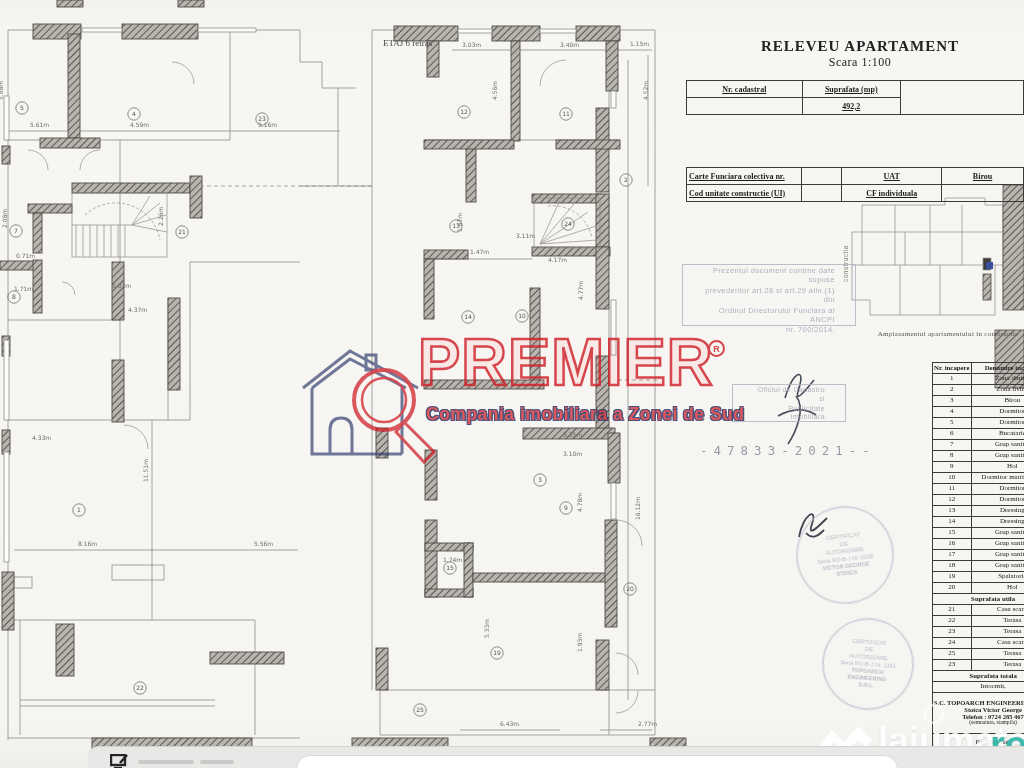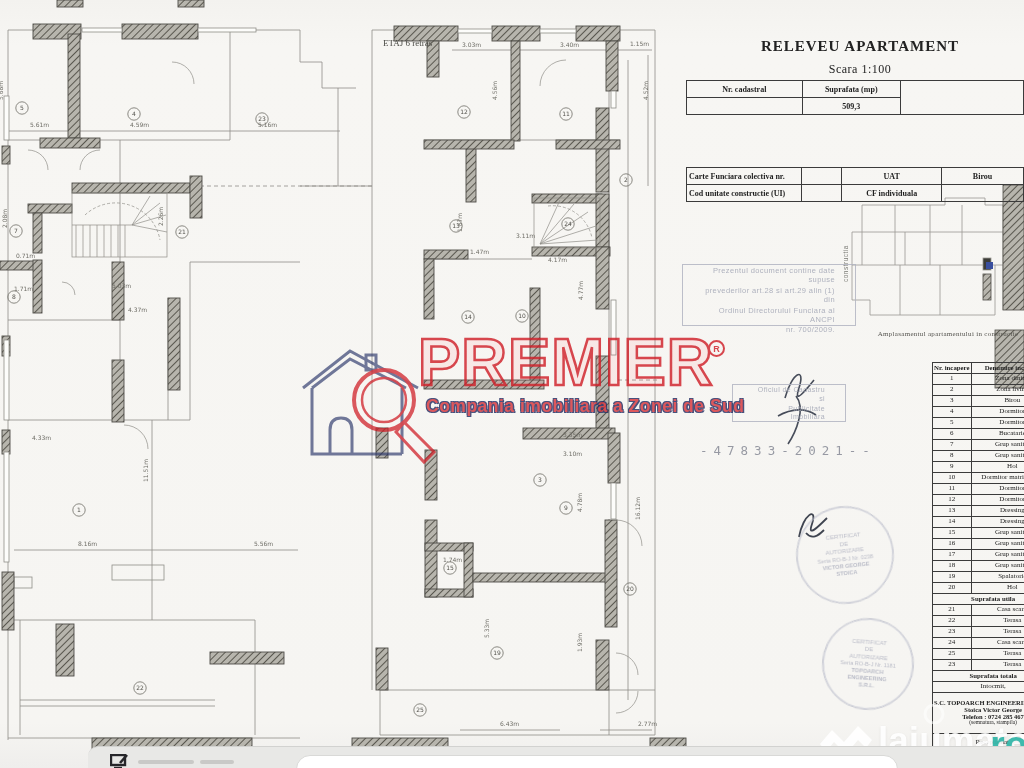--- a/index.html
+++ b/index.html
@@ -5,21 +5,21 @@
   html,body{margin:0;padding:0;background:#dedede;}
   #root{position:relative;width:1024px;height:768px;overflow:hidden;
         background:linear-gradient(180deg,#f3f2ef 0%,#f7f6f3 6%,#f6f5f2 94%,#efeeec 100%);
         font-family:"Liberation Serif",serif;}
   .abs{position:absolute;}
   
   .doc-title{font-weight:bold;font-size:15px;letter-spacing:1px;color:#222;}
   .doc-scale{font-size:12px;color:#222;letter-spacing:.5px;}
   table.cad{border-collapse:collapse;background:transparent;}
   table.cad td{border:1px solid #3b3b3b;font-size:8px;font-weight:bold;color:#1e1e1e;
-               text-align:center;padding:1px 2px;height:14px;white-space:nowrap;overflow:hidden;}
+               text-align:center;padding:1px 2px;height:14px;white-space:nowrap;overflow:hidden;text-decoration:underline;}
   
   table.rooms{border-collapse:collapse;}
   table.rooms td{border:1px solid #3b3b3b;font-size:7px;color:#1c1c1c;text-align:center;
                  padding:0 1px;height:10px;line-height:1.05;white-space:nowrap;overflow:hidden;}
   table.rooms td.hd{font-weight:bold;font-size:6.8px;}
   table.rooms td.sum{font-weight:bold;font-size:6.8px;}
   .ftr-line{white-space:nowrap;overflow:hidden;}
   
   .stamp-rect{border:1px solid #b2b5c2;color:#a2a6b5;font-family:"Liberation Sans",sans-serif;
               filter:blur(.5px);opacity:.85;}
@@ -288,33 +288,33 @@
     <path d="M785,398 C792,372 806,366 799,388 C793,406 806,390 814,380 M796,396 C806,408 796,432 788,444 M778,416 C792,408 806,408 816,415"></path>
   </g>
 
   <g stroke="#3f4450" stroke-width="1.8" fill="none">
     <path d="M799,537 C803,514 818,506 812,524 C807,538 818,527 827,518 M806,533 C812,540 818,536 824,530"></path>
   </g>
 </svg>
 
 <div class="abs" style="left:700px;top:38px;width:320px;text-align:center;">
   <div class="doc-title">RELEVEU APARTAMENT</div>
-  <div class="doc-scale" style="margin-top:7px;">Scara 1:100</div>
+  <div class="doc-scale" style="">Scara 1:100</div>
 </div>
 
 <table class="cad abs" style="left:686px;top:80px;">
   <tbody>
         <tr>
     <td style="width:168px;">Nr. cadastral</td>
     <td style="width:128px;">Suprafata (mp)</td>
     <td style="width:220px;" rowspan="2"></td>
   </tr>
   <tr>
     <td></td>
-    <td>509,3</td>
+    <td>492,2</td>
   </tr>
 </tbody>
     </table>
 
 <table class="cad abs" style="left:686px;top:124px;margin-top:43px;">
   <tbody>
         <tr>
     <td style="width:120px;text-align:left;">Carte Funciara colectiva nr.</td>
     <td style="width:62px;"></td>
     <td style="width:128px;">UAT</td>
@@ -329,21 +329,21 @@
 </tbody>
     </table>
 
 <div class="abs vlabel" style="left:842px;top:282px;">constructia</div>
 <div class="abs caption" style="left:858px;top:330px;width:180px;text-align:center;">Amplasamentul apartamentului in constructie</div>
 
 <div class="abs stamp-rect" style="left:682px;top:264px;width:172px;height:60px;" id="ancpi-stamp">
       <p>Prezentul document contine date supuse</p>
       <p>prevederilor art.28 si art.29 alin (1) din</p>
       <p>Ordinul Directorului Funciara al ANCPI</p>
-      <p>nr. 700/2009.</p>
+      <p>nr. 700/2014.</p>
     </div>
 
 <div class="abs stamp-rect" style="left:732px;top:384px;width:112px;height:36px;" id="registry-stamp">
       <p style="font-size: 7px;">Oficiul de Cadastru si</p>
       <p style="font-size: 7px;">Publicitate Imobiliara</p>
     </div>
 
 <div class="abs doc-number" style="left:700px;top:443px;">-47833-2021--</div>
 
 <div class="abs round-stamp" style="left:796px;top:506px;width:96px;height:96px;transform:rotate(-6deg);" id="round1">
@@ -510,21 +510,21 @@
       <path d="M34,128 V104 Q34,92 45,92 Q56,92 56,104 V128"></path>
     </g>
     <g stroke="#d02029" fill="none" opacity=".9">
       <circle cx="88" cy="74" r="30" stroke-width="4"></circle>
       <circle cx="88" cy="74" r="22" stroke-width="2.5"></circle>
       <path d="M108,96 L138,126 L128,136 L100,106 Z" stroke-width="3"></path>
     </g>
   </svg>
   <div class="abs premier-word" style="left:122px;top:12px;">PREMIER</div>
   <div class="abs premier-r" style="left:412px;top:28px;">R</div>
-  <div class="abs premier-tag" style="left:130px;top:84px;">Compania imobiliara a Zonei de Sud</div>
+  <div class="abs premier-tag" style="left:130px;top:92px;">Compania imobiliara a Zonei de Sud</div>
 </div>
 
 <div id="lj" class="abs" style="left:818px;top:716px;width:210px;height:50px;">
   <svg class="abs" style="left:0;top:2px;" width="62" height="44" viewBox="0 0 62 44">
     <path d="M2,26 L14,12 L26,24 L40,8 L54,22 L48,30 L40,22 L28,36 L16,24 L8,34 Z" fill="rgba(255,255,255,.92)"></path>
   </svg>
   <circle></circle>
   <span class="abs" style="left:60px;top:4px;">lajumate</span>
   <span class="abs tld" style="left:162px;top:8px;">.ro</span>
   <svg class="abs" style="left:96px;top:-12px;" width="40" height="20" viewBox="0 0 40 20">

